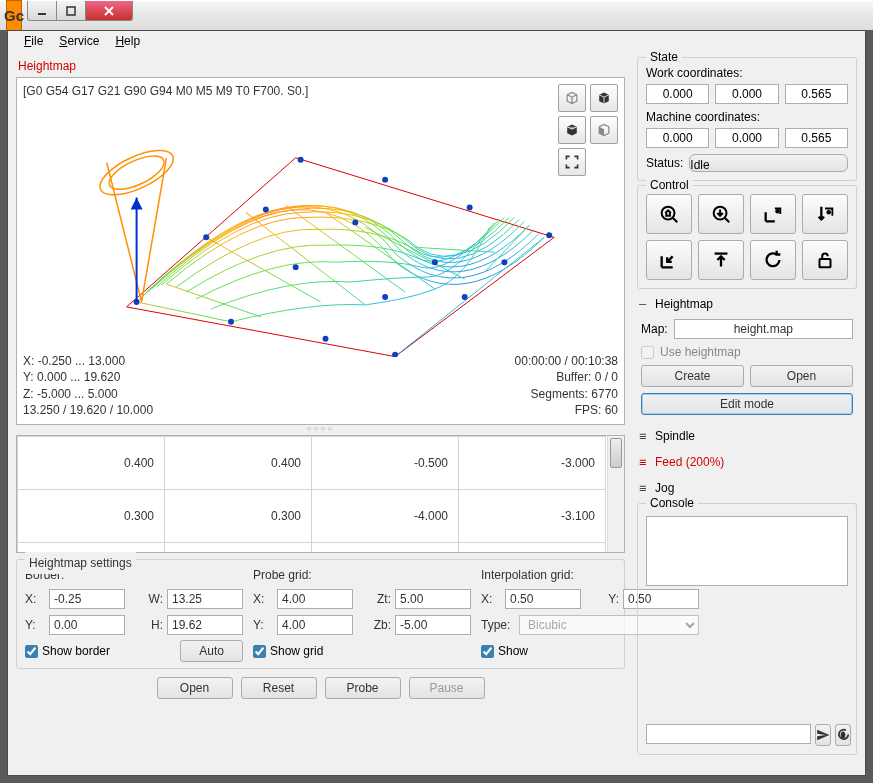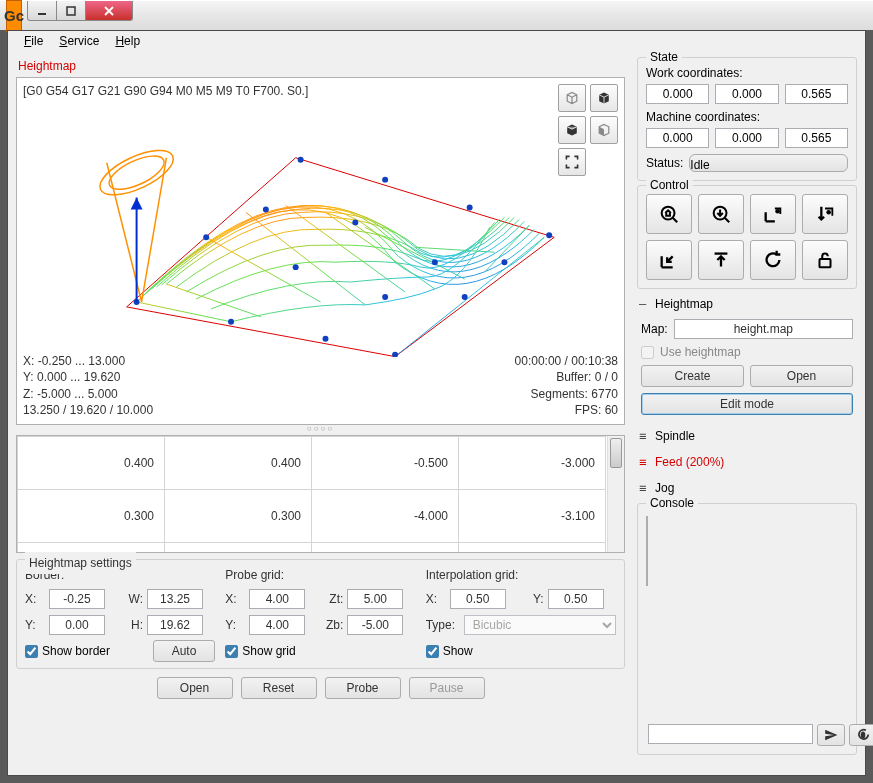--- a/index.html
+++ b/index.html
@@ -47,21 +47,21 @@
 .group { border:1px solid #d0d0d0; border-radius:3px; padding: 8px 8px 6px 8px; margin-top:6px; position:relative; background:#f0f0f0;}
 .group > .label { position:absolute; top:-8px; left:8px; background:#f0f0f0; padding:4px 4px; color:#333;}
 
 .hm-settings-row { display:flex; gap: 10px; }
 .hm-col { flex:1; }
 .hm-col .hdr { margin-bottom:6px; color:#333;}
 .field-row { display:flex; align-items:center; gap:4px; margin-bottom:4px; height:22px;}
 .field-row label { width: 20px; color:#333;}
 .field-row label.wide { width: 34px; }
 input[type=text], .numbox, select.combo { height:20px; border:1px solid #abadb3; background:#fff; padding: 1px 4px; color:#333; }
-.numbox { width: 56px; text-align:center; }
+.numbox { width: 76px; text-align:left; }
 .btn { height:22px; border:1px solid #acacac; background:linear-gradient(180deg,#f2f2f2,#e3e3e3); border-radius:3px; padding: 0 14px; color:#333; display:inline-flex;align-items:center;justify-content:center;}
 .btn:disabled, .btn.disabled { color:#9a9a9a; }
 .btn.accent { border-color:#3c7fb1; box-shadow: 0 0 0 1px #a4cdec inset;}
 input[type=checkbox]{ width:13px;height:13px; accent-color:#3c7fb1;}
 .chk-row { display:flex; align-items:center; gap:4px; height:22px;}
 
 .bottom-buttons { display:flex; justify-content:center; gap:8px; padding-top:8px;}
 
 
 .r-group { border:1px solid #d0d0d0; border-radius:3px; padding: 8px; position:relative;}
@@ -437,21 +437,21 @@
         </div>
       <div class="section-hdr red">
           <span class="glyph" style="color:#d40000">≡</span>
           <span>Feed (200%)</span>
         </div>
       <div class="section-hdr">
           <span class="glyph">≡</span>
           <span>Jog</span>
         </div>
 
-      <div class="r-group" style="flex:1;display:flex;flex-direction:row">
+      <div class="r-group" style="flex:1;display:flex;flex-direction:column">
         <div class="label">Console</div>
         <div class="console-box"></div>
         <div class="console-input-row">
           <input type="text" value="" style="">
           <div class="iconbtn">
               <svg width="14" height="14" viewBox="0 0 24 24">
                 <path d="M2 21 L23 12 L2 3 L2 10 L17 12 L2 14 Z" fill="#333"></path>
               </svg>
             </div>
           <div class="iconbtn">

